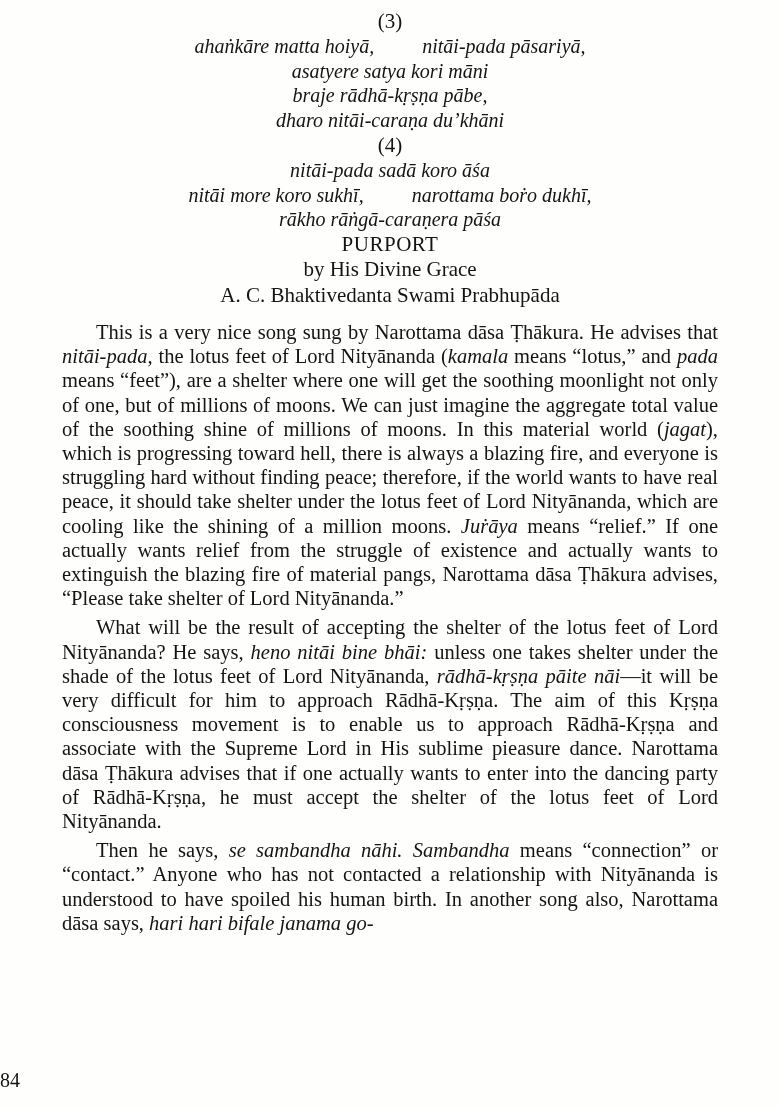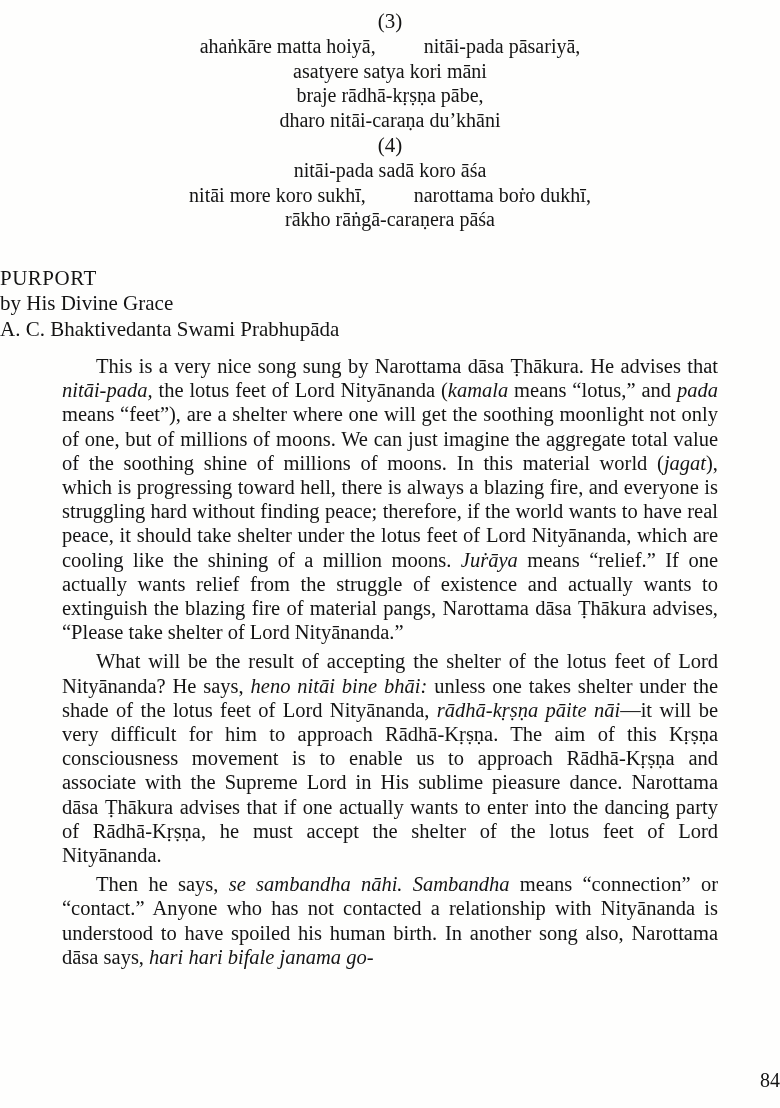--- a/index.html
+++ b/index.html
@@ -11,45 +11,44 @@
     font-family:"Liberation Serif","DejaVu Serif",serif;
     overflow:hidden;
     box-sizing:border-box;
     padding-top:8px;
   }
   
   .verse{text-align:center;}
   .verse-label{font-size:21px;line-height:26px;font-style:normal;}
   .vline{
     display:flex;justify-content:center;
-    font-size:20px;line-height:24.5px;
+    font-style:italic;font-size:20px;line-height:24.5px;
     white-space:nowrap;
   }
   .vline.pair{gap:48px;}
   
   .purport-head{
-    margin-top:34px;
-    text-align:left;
+    text-align:center;
     font-size:21px;line-height:25.5px;
   }
   .purport-title{letter-spacing:.5px;}
   
   .purport-body{
     margin:12px 57px 0 57px;
   }
   .purport-body p{
     margin:5px;
     font-size:20.5px;
     line-height:24.2px;
     text-align:justify;
     text-indent:34px;
   }
   .page-footer{
     position:absolute;left:0;bottom:16px;width:100%;
-    text-align:right;font-size:20px;
+    text-align:left;font-size:20px;
   }
 </style>
 </head>
 <body>
 
 <div class="page">
 
   <section id="verses">
       <div class="verse">
         <div class="verse-label">(3)</div>

